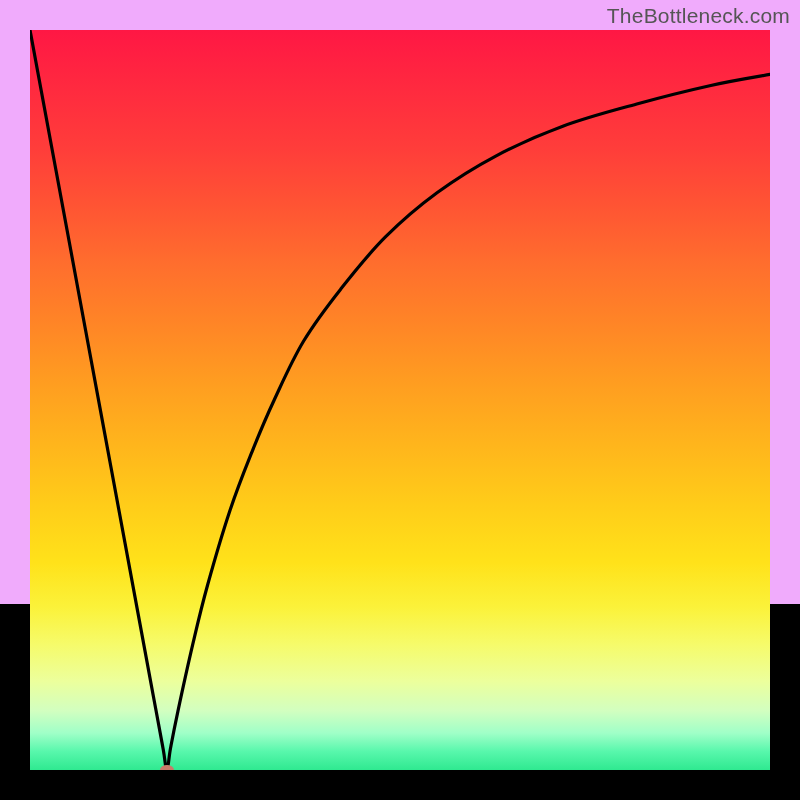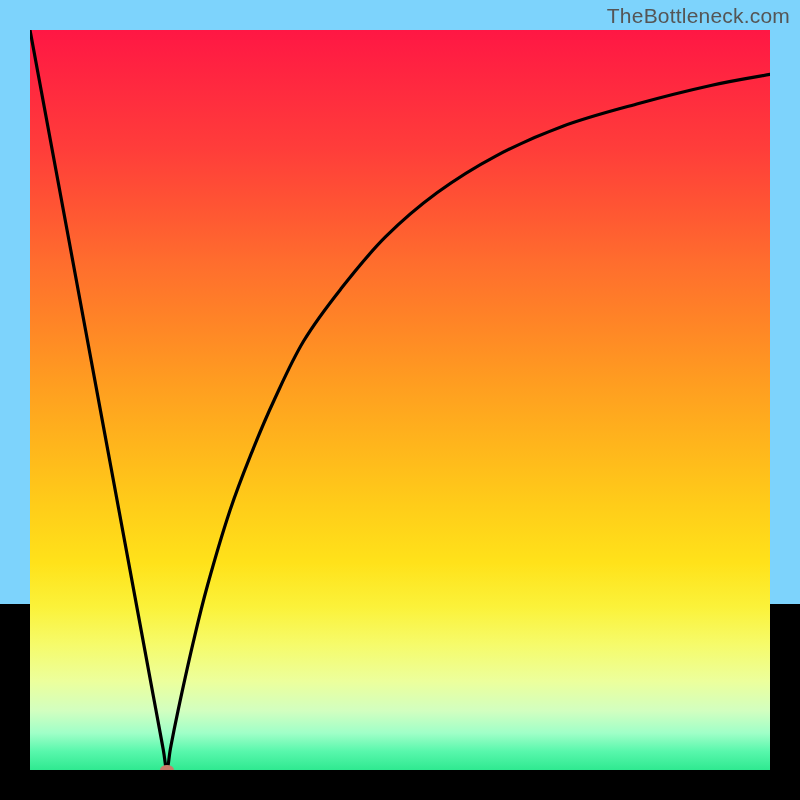--- a/index.html
+++ b/index.html
@@ -8,21 +8,21 @@
     width: 800px;
     height: 800px;
     background: #000;
     overflow: hidden;
     font-family: Arial, Helvetica, sans-serif;
   }
   .frame {
     position: relative;
     width: 800px;
     height: 604px;
-    background: #7dd3fc;
+    background: #f0abfc;
   }
   .plot-area {
     position: absolute;
     left: 30px;
     top: 30px;
     width: 740px;
     height: 740px;
     overflow: hidden;
   }
   .gradient-bg {

